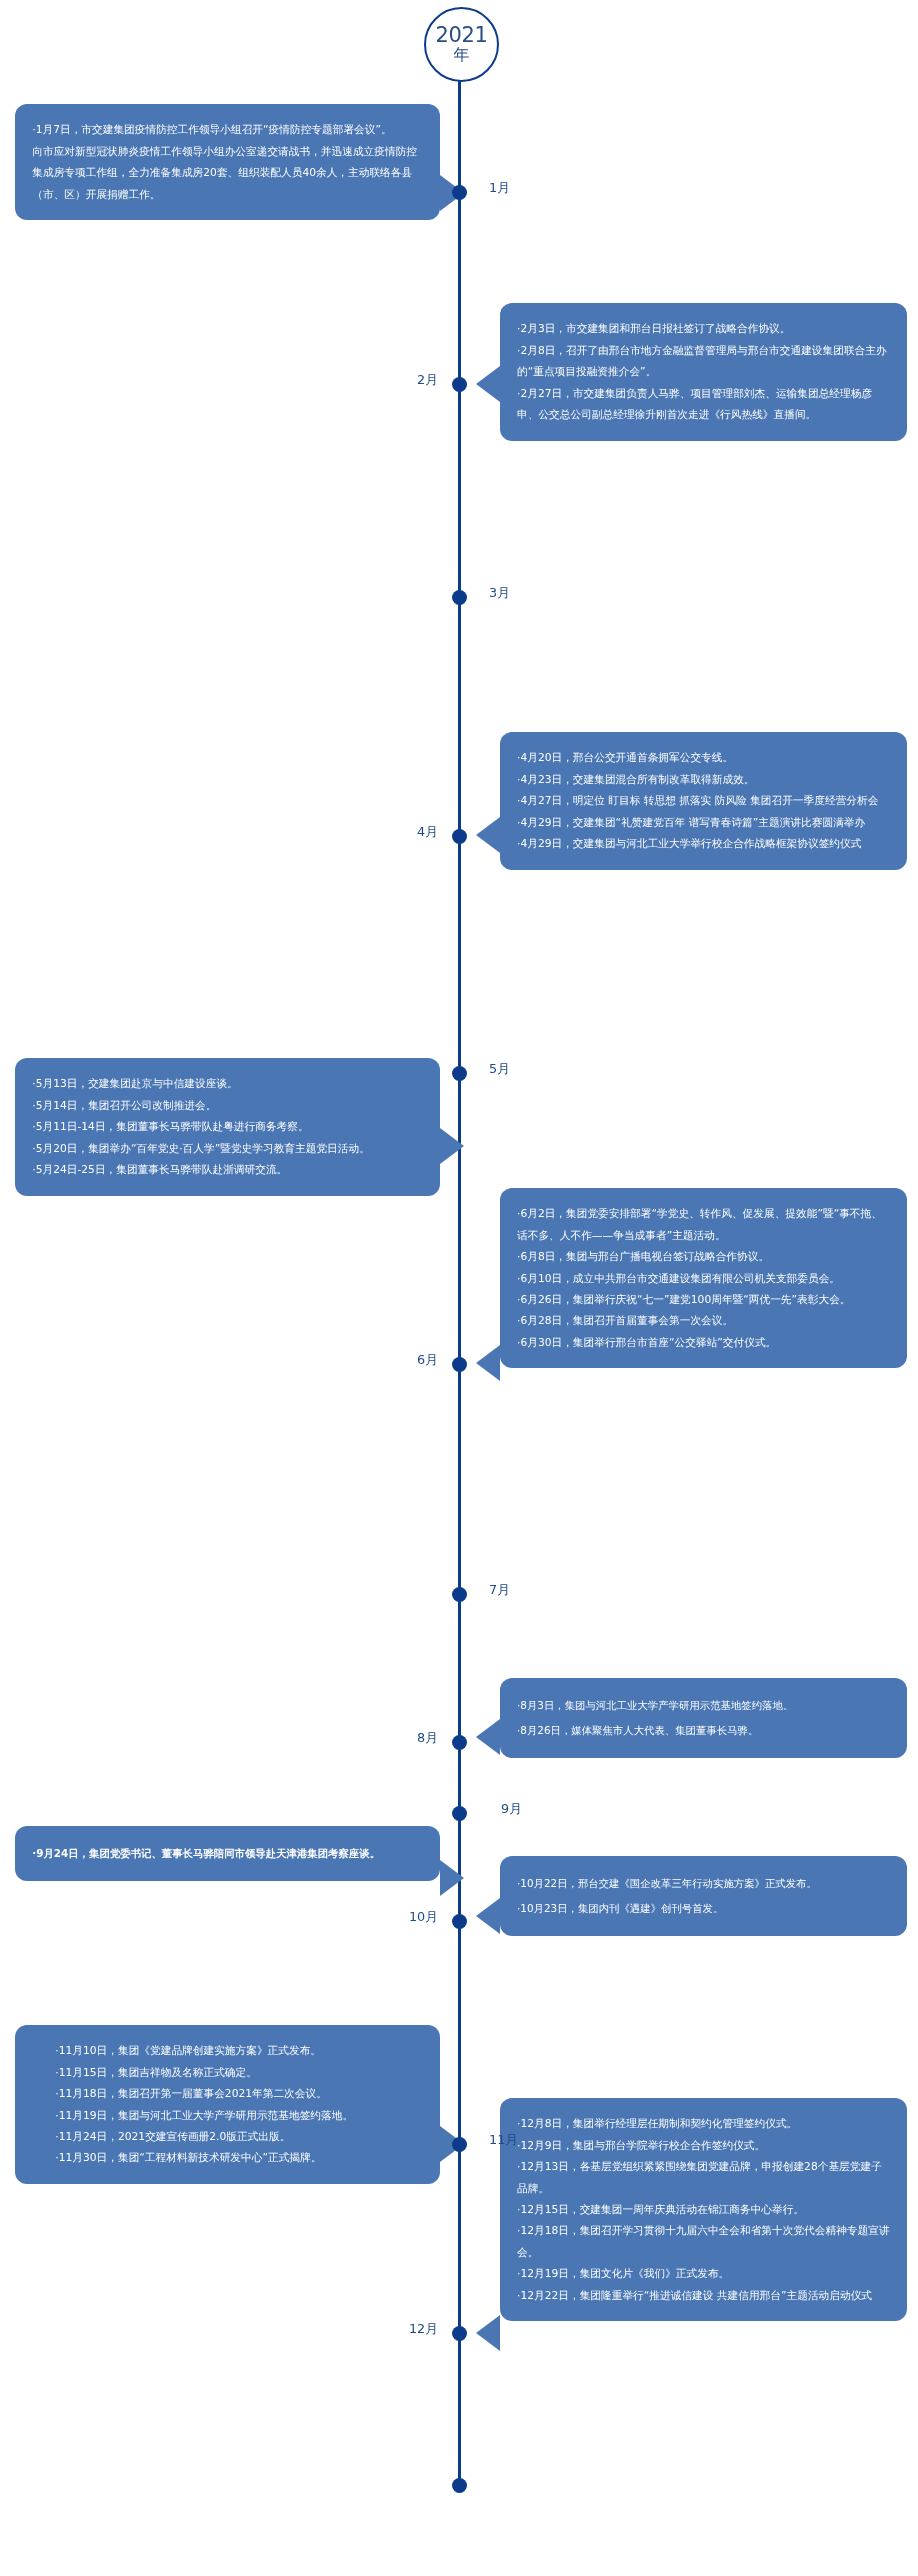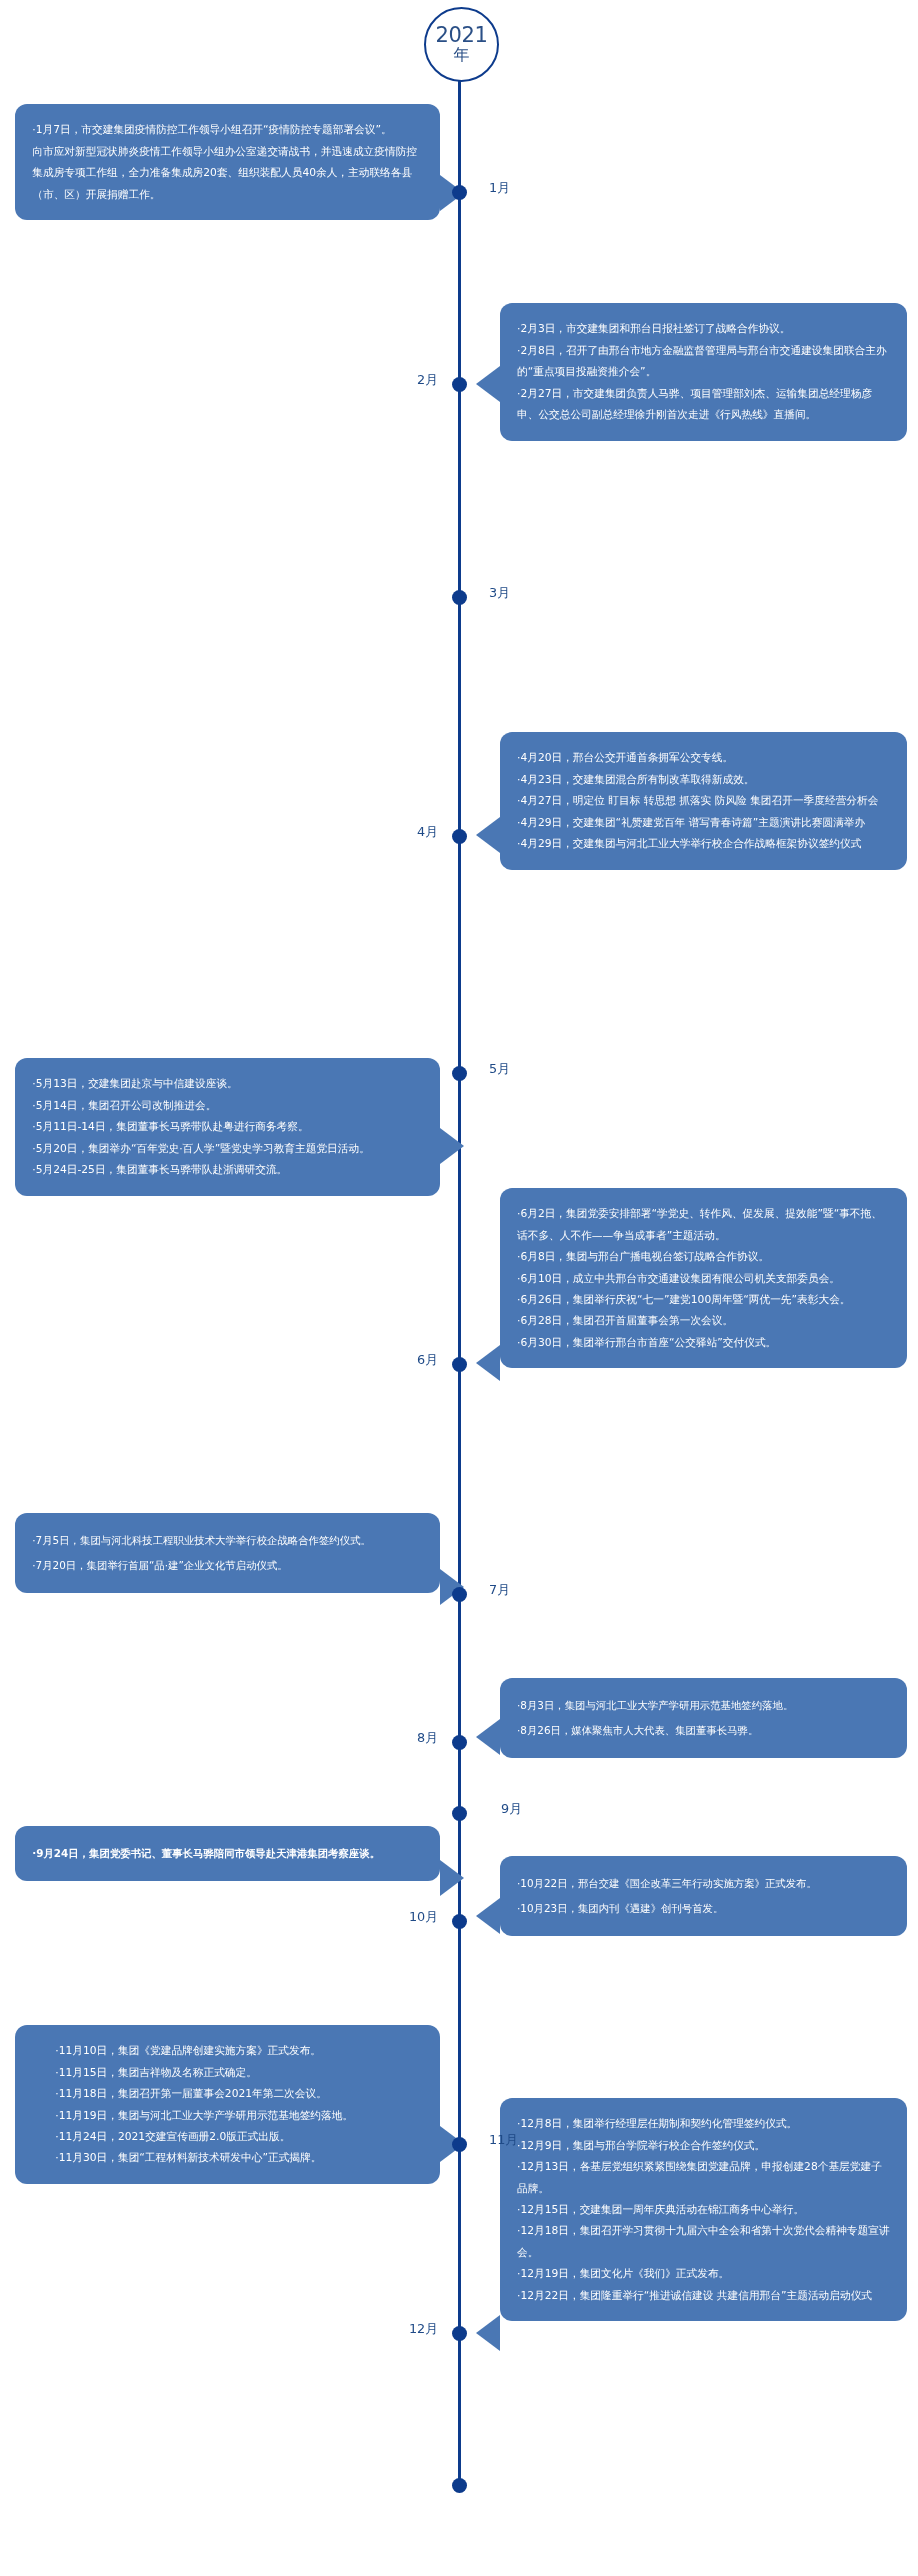--- a/index.html
+++ b/index.html
@@ -170,25 +170,20 @@
     <p>·6月2日，集团党委安排部署“学党史、转作风、促发展、提效能”暨“事不拖、话不多、人不作——争当成事者”主题活动。</p>
     <p>·6月8日，集团与邢台广播电视台签订战略合作协议。</p>
     <p>·6月10日，成立中共邢台市交通建设集团有限公司机关支部委员会。</p>
     <p>·6月26日，集团举行庆祝“七一”建党100周年暨“两优一先”表彰大会。</p>
     <p>·6月28日，集团召开首届董事会第一次会议。</p>
     <p>·6月30日，集团举行邢台市首座“公交驿站”交付仪式。</p>
   </div>
 
   <div class="node" style="top:1587px;"></div>
   <div class="month-label right" style="top:1582px;">7月</div>
-  <div class="bubble left-side compact" style="top:1513px;">
-    <div class="tail" style="top:56px;"></div>
-    <p>·7月5日，集团与河北科技工程职业技术大学举行校企战略合作签约仪式。</p>
-    <p>·7月20日，集团举行首届“品·建”企业文化节启动仪式。</p>
-  </div>
 
   <div class="node" style="top:1735px;"></div>
   <div class="month-label left" style="top:1730px;">8月</div>
   <div class="bubble right-side compact" style="top:1678px;">
     <div class="tail" style="top:41px;"></div>
     <p>·8月3日，集团与河北工业大学产学研用示范基地签约落地。</p>
     <p>·8月26日，媒体聚焦市人大代表、集团董事长马骅。</p>
   </div>
 
   <div class="node" style="top:1806px;"></div>

